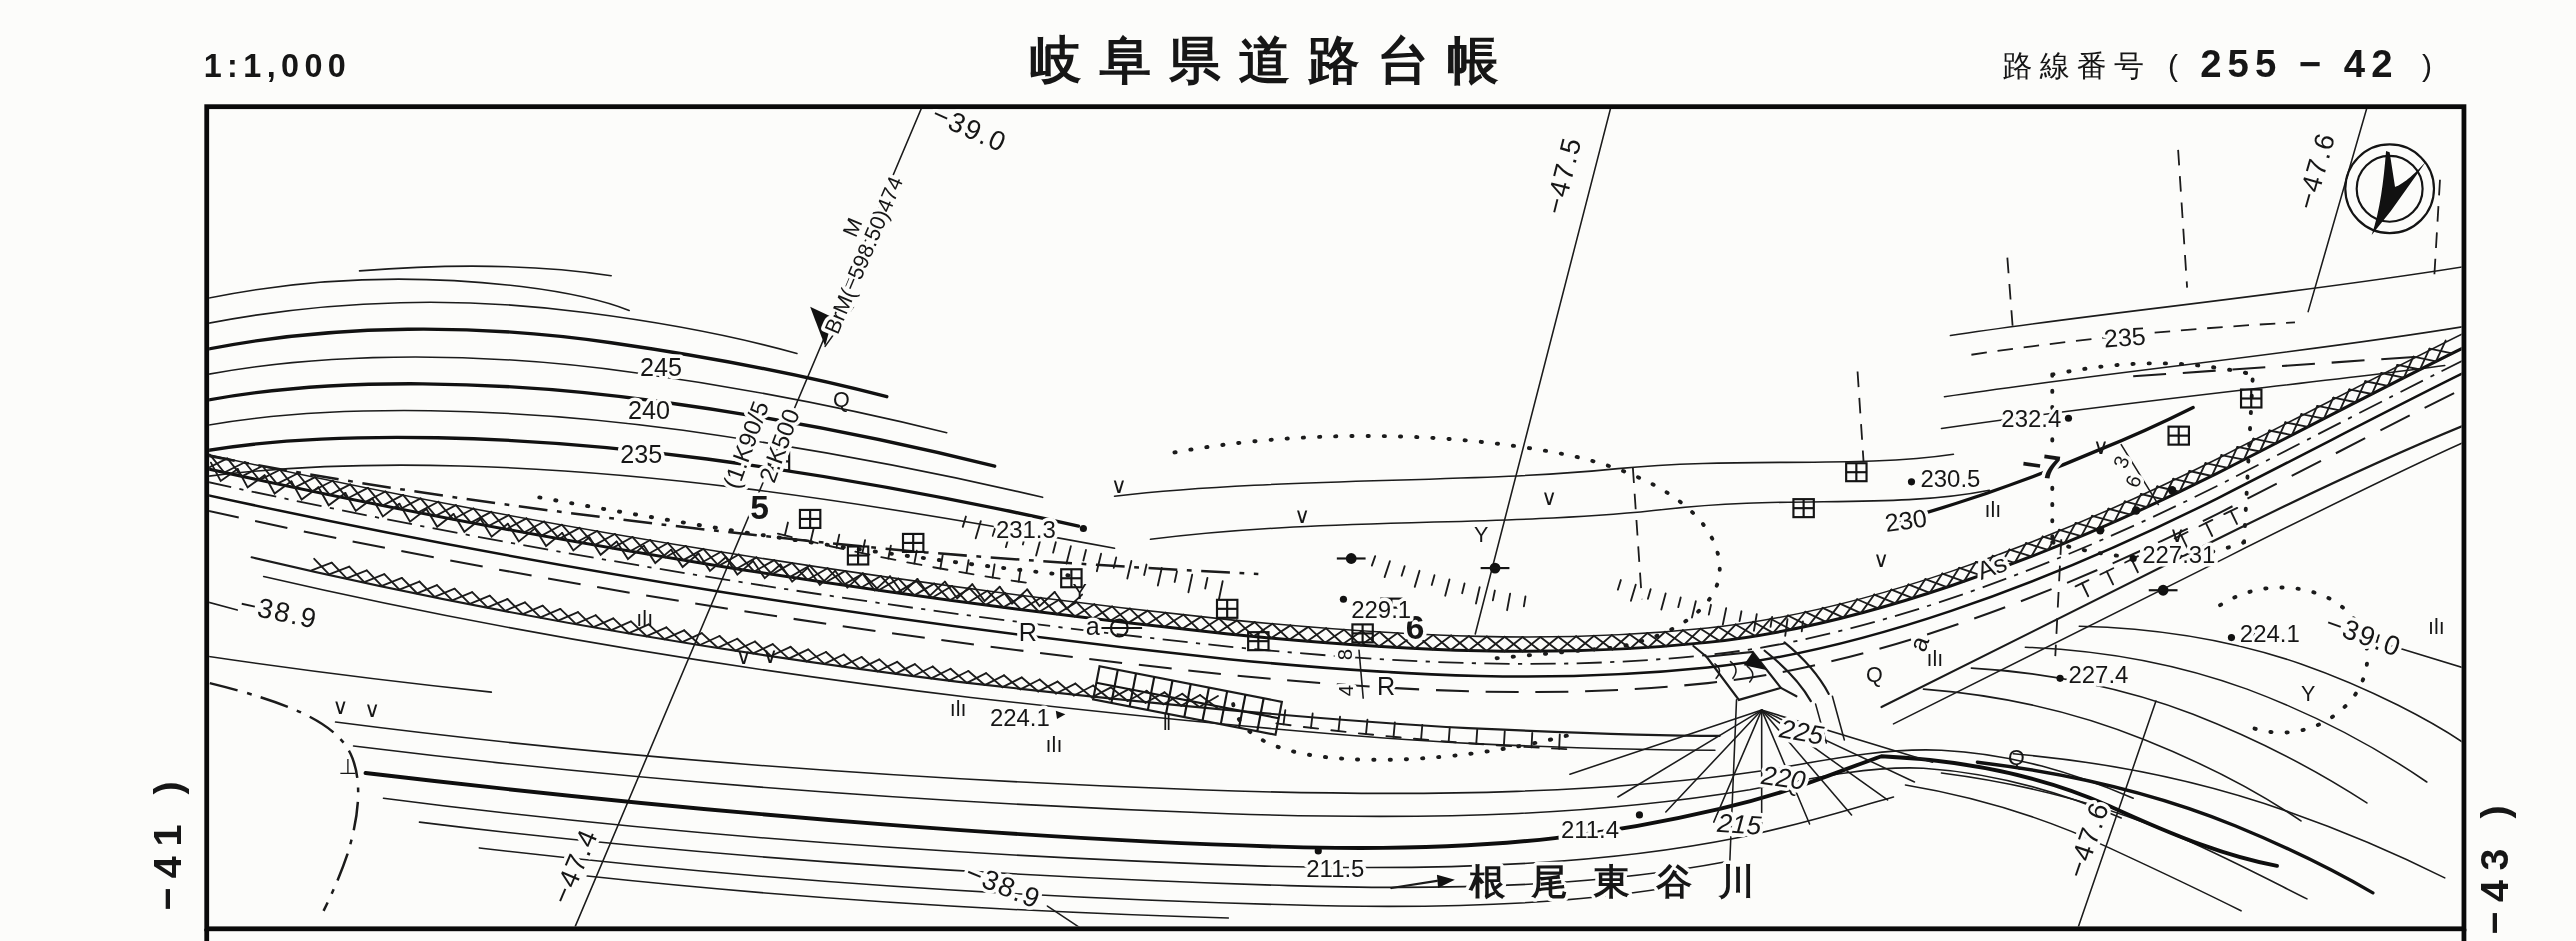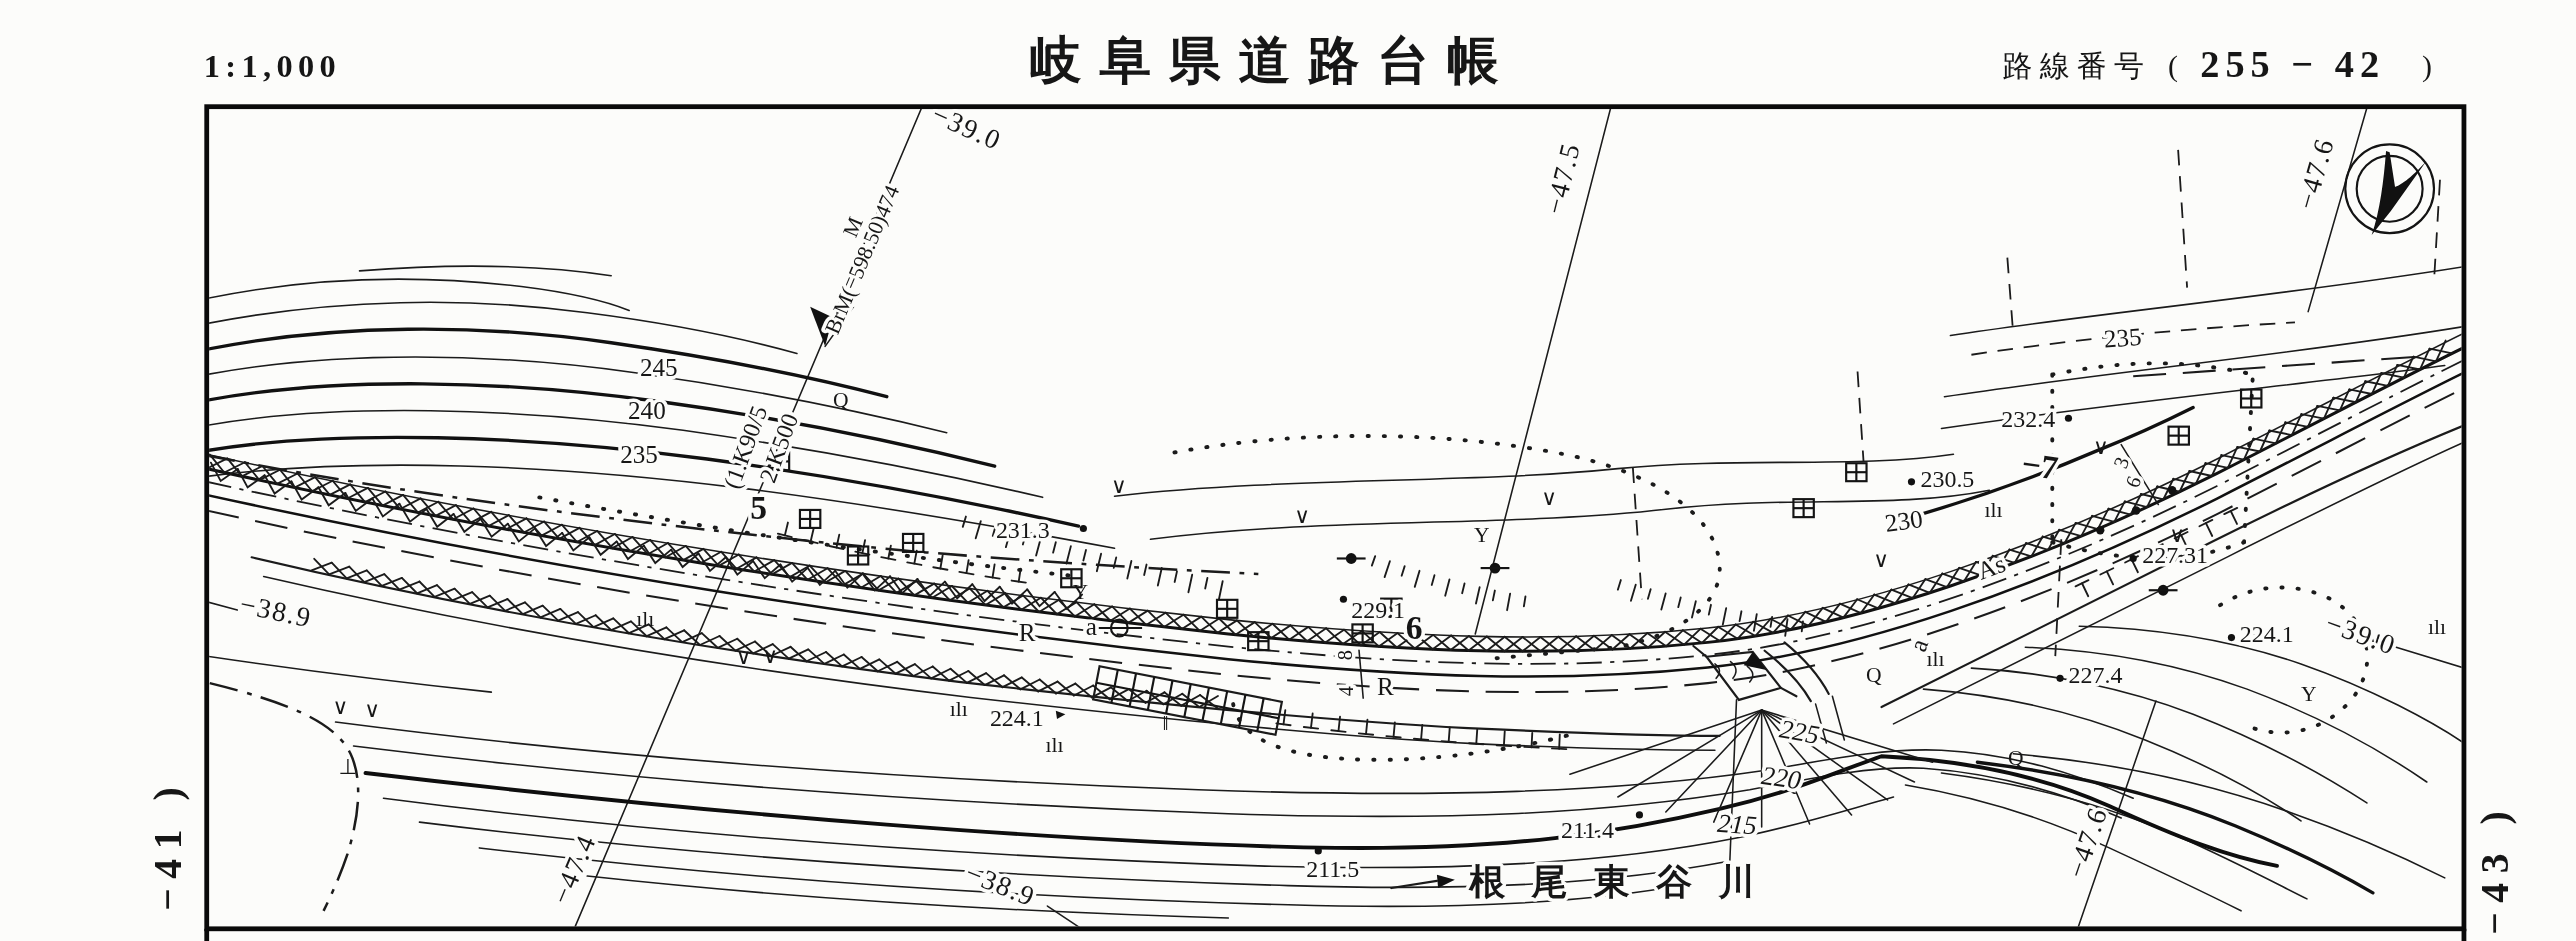--- a/index.html
+++ b/index.html
@@ -1,17 +1,17 @@
 <!DOCTYPE html>
 <html style="font-size:9.6px"><head>
 <meta charset="utf-8">
 <style>
   html,body{margin:0;padding:0;background:#e8e8e4;}
   .page{position:relative;width:2576px;height:942px;background:#fcfcfa;overflow:hidden;
-        font-family:Liberation Serif, serif;}
+        font-family:Liberation Sans, sans-serif;}
   svg{position:absolute;left:0;top:0;}
   text{fill:#161616;}
   .lbl{paint-order:stroke;stroke:#fcfcfa;stroke-width:12px;stroke-linejoin:round;}
   .t-head{font-size:54px;font-weight:600;letter-spacing:9px;}
   .t-title{font-size:86px;font-weight:700;letter-spacing:30px;}
   .t-route{font-size:50px;font-weight:500;letter-spacing:12px;}
   .t-routenum{font-size:64px;font-weight:700;letter-spacing:10px;}
   .t-margin{font-size:66px;font-weight:600;letter-spacing:16px;}
   .t-grid{font-size:46px;font-weight:500;letter-spacing:3px;}
   .t-bm{font-size:36px;font-weight:500;}

